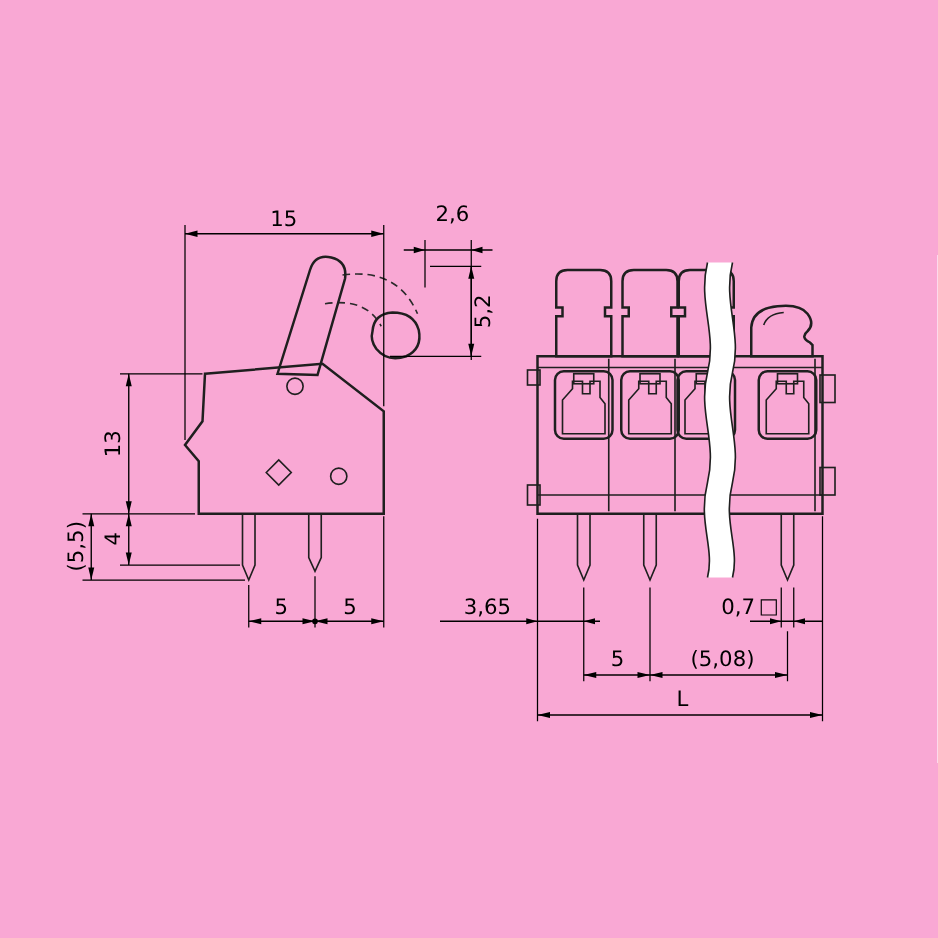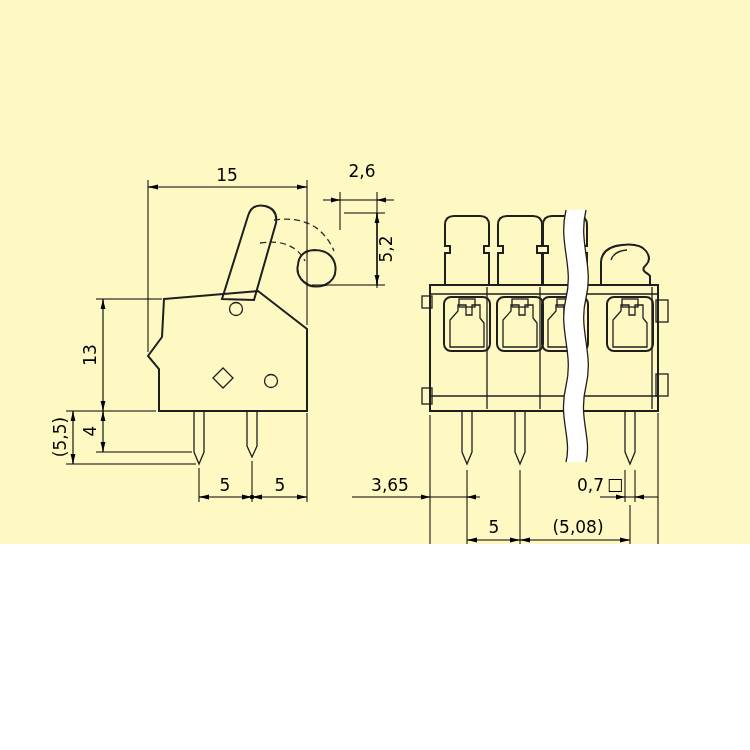--- a/index.html
+++ b/index.html
@@ -1,16 +1,16 @@
 <!DOCTYPE html>
 <html><head>
 <meta charset="utf-8">
 <style>
   html,body{margin:0;padding:0;background:#fff;}
-  .canvas{position:relative;width:750px;height:544px;background:#fef9c3;overflow:hidden;}
+  .canvas{position:relative;width:750px;height:750px;background:#f9a8d4;overflow:hidden;}
   svg{position:absolute;left:0;top:0;}
   svg text{font-family:"DejaVu Sans", sans-serif;font-size:17px;fill:#000;}
   .dimline{stroke:#000;stroke-width:1.1;fill:none;}
   .extline{stroke:#000;stroke-width:1;fill:none;}
   .arrow{fill:#000;stroke:none;}
   .outline{stroke:#1f1f1f;stroke-width:2;fill:none;}
   .thinline{stroke:#1f1f1f;stroke-width:1.3;fill:none;}
   .dashed{stroke:#2a2a2a;stroke-width:1.3;fill:none;stroke-dasharray:6 4;}
 </style>
 </head>

